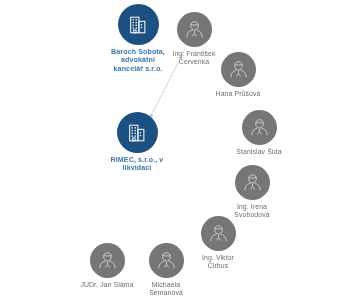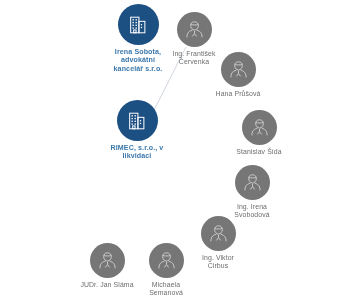--- a/index.html
+++ b/index.html
@@ -99,21 +99,21 @@
           <rect x="6" y="11.6" width="1.5" height="1.5" fill="#ffffff" stroke="none"></rect>
           <rect x="9.3" y="11.6" width="1.5" height="1.5" fill="#ffffff" stroke="none"></rect>
           <rect x="6" y="14.6" width="1.5" height="1.5" fill="#ffffff" stroke="none"></rect>
           <rect x="9.3" y="14.6" width="1.5" height="1.5" fill="#ffffff" stroke="none"></rect>
           <rect x="15.1" y="11" width="1.4" height="1.4" fill="#ffffff" stroke="none"></rect>
           <rect x="15.1" y="14" width="1.4" height="1.4" fill="#ffffff" stroke="none"></rect>
           <rect x="7.3" y="17.4" width="2.6" height="3.1"></rect>
         </g>
       </svg>
     </div>
-    <div class="label label-company">Irena Sobota,
+    <div class="label label-company">Baroch Sobota,
 advokátní
 kancelář s.r.o.</div>
   </div>
 
   <div class="node" style="left:194px; top:12px;">
     <div class="disc disc-person">
       <svg class="icon-svg" width="21" height="21" viewBox="0 0 24 24" aria-hidden="true">
         <g fill="none" stroke="#d5d5d5" stroke-width="1">
           <path d="M12 3.2c-3 0-4.4 1.9-4.4 4.4 0 2.6 2 5 4.4 5s4.4-2.4 4.4-5c0-2.5-1.4-4.4-4.4-4.4z"></path>
           <path d="M7.8 6.4c1.6.5 6.8.5 8.4 0"></path>
@@ -137,21 +137,21 @@
           <path d="M9.6 12.6c-2.5.9-4.6 2.2-5.3 3.6-.8 1.6-1 3.3-1 4.8"></path>
           <path d="M14.4 12.6c2.5.9 4.6 2.2 5.3 3.6.8 1.6 1 3.3 1 4.8"></path>
           <path d="M12 13.6v3.1"></path>
           <path d="M12 16.7l-2.5 3.2M12 16.7l2.5 3.2"></path>
         </g>
       </svg>
     </div>
     <div class="label label-person">Hana Průšová</div>
   </div>
 
-  <div class="node" style="left:137px; top:100px;justify-content:flex-end;">
+  <div class="node" style="left:137px; top:112px;justify-content:flex-end;">
     <div class="disc disc-company">
       <svg class="icon-svg" width="22" height="22" viewBox="0 0 24 24" aria-hidden="true">
         <g fill="none" stroke="#ffffff" stroke-width="1.1">
           <rect x="4" y="3.5" width="9" height="17"></rect>
           <rect x="13" y="8" width="6.5" height="12.5"></rect>
           <rect x="6" y="5.6" width="1.5" height="1.5" fill="#ffffff" stroke="none"></rect>
           <rect x="9.3" y="5.6" width="1.5" height="1.5" fill="#ffffff" stroke="none"></rect>
           <rect x="6" y="8.6" width="1.5" height="1.5" fill="#ffffff" stroke="none"></rect>
           <rect x="9.3" y="8.6" width="1.5" height="1.5" fill="#ffffff" stroke="none"></rect>
           <rect x="6" y="11.6" width="1.5" height="1.5" fill="#ffffff" stroke="none"></rect>

